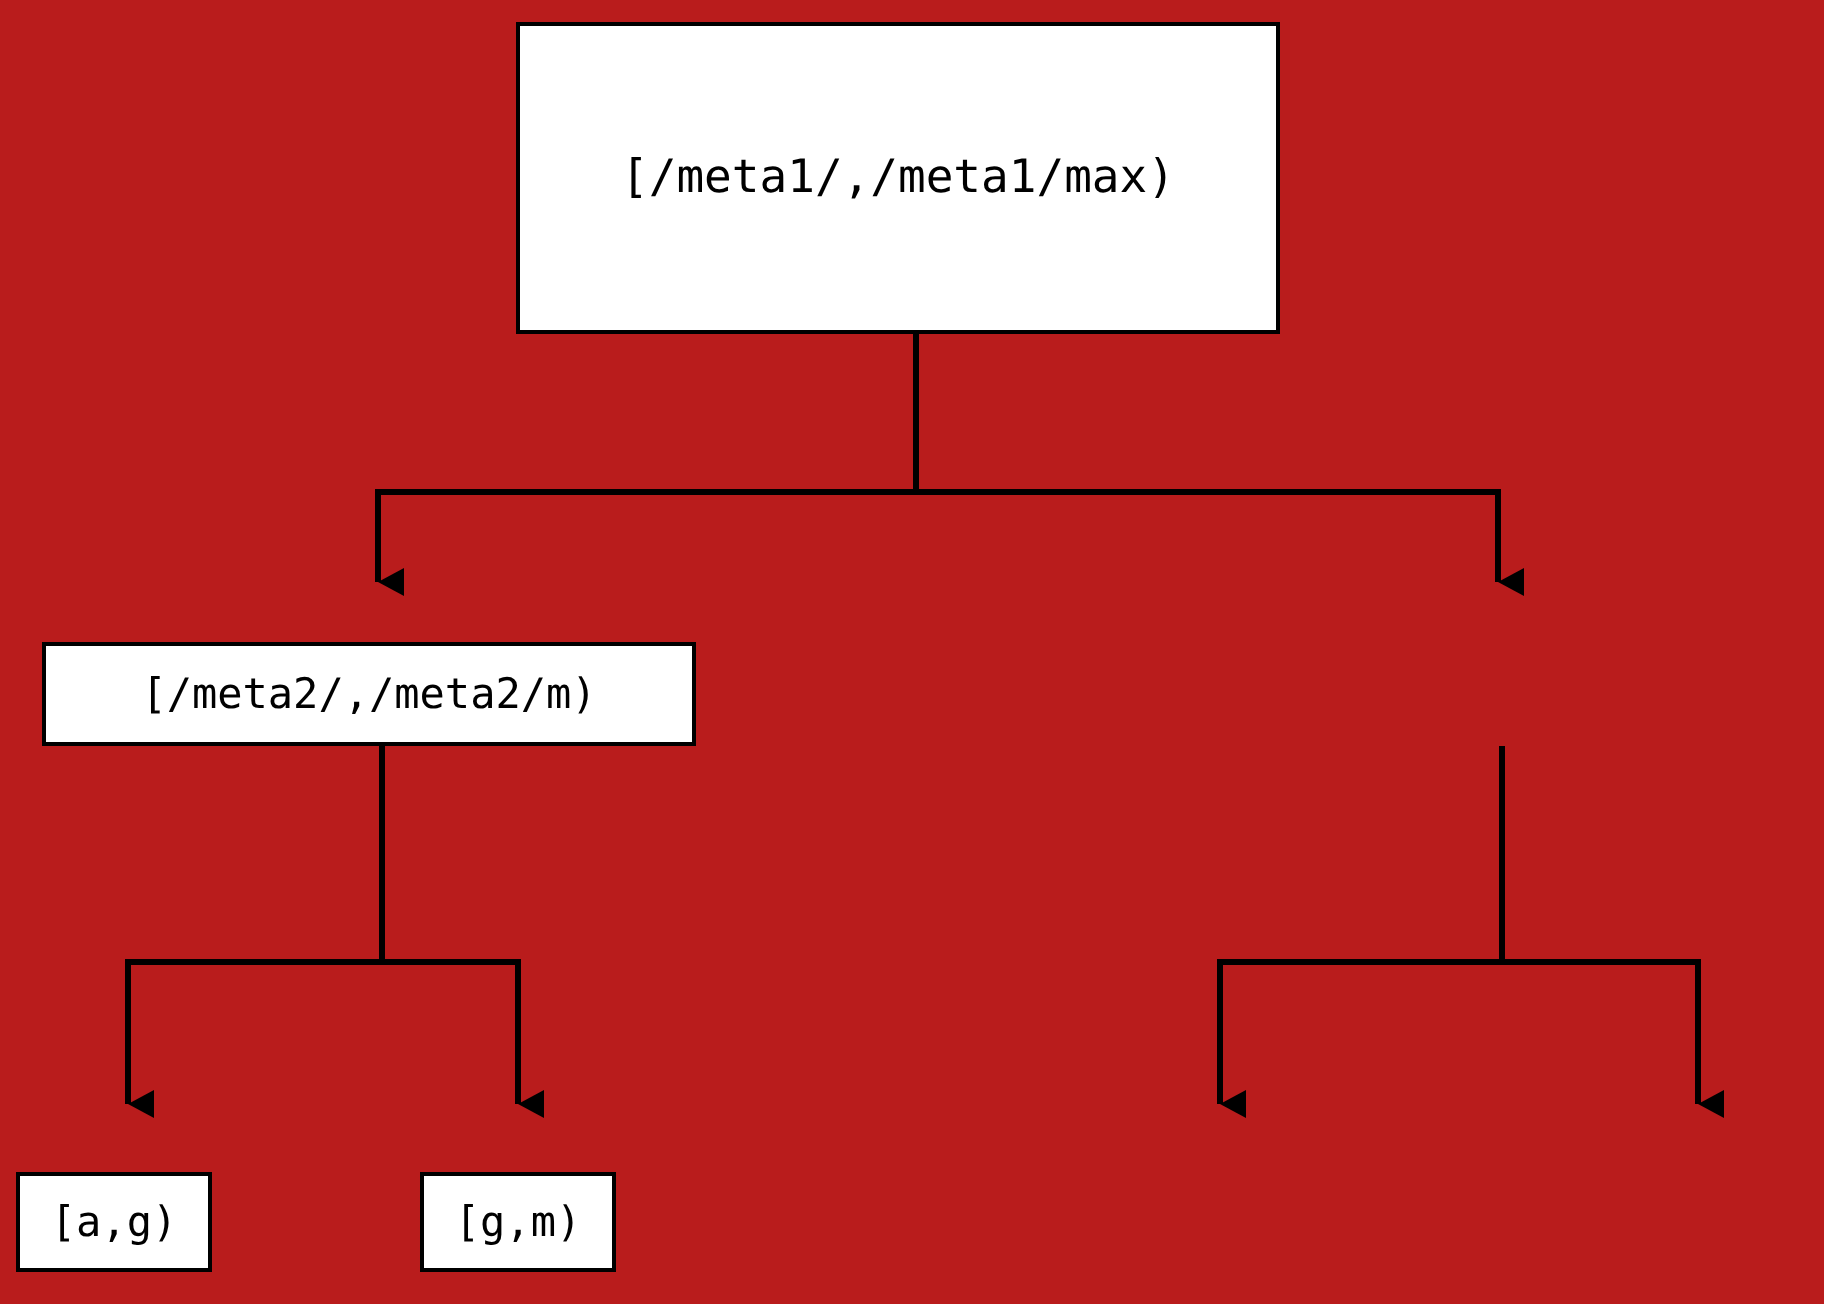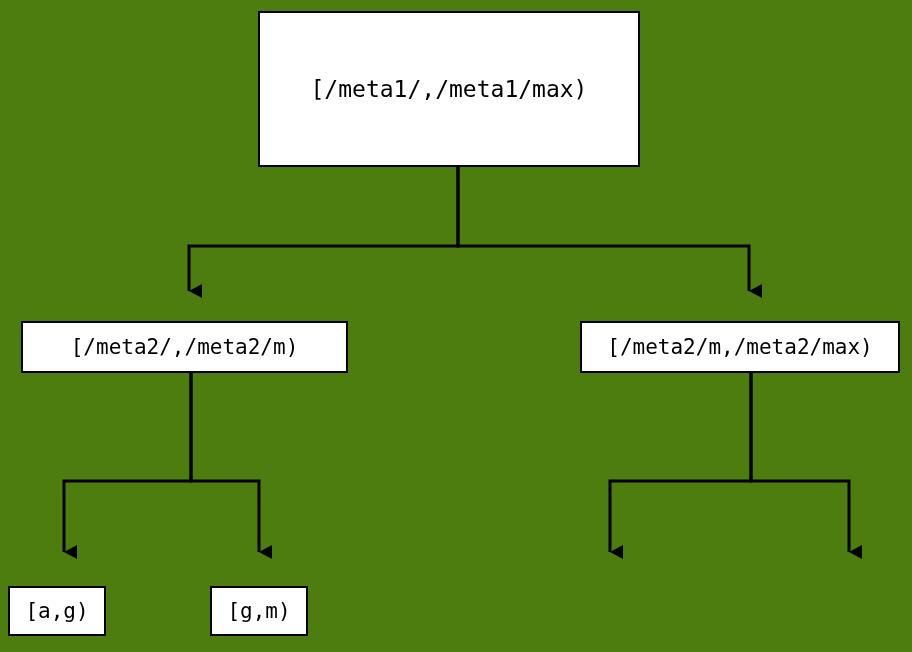--- a/index.html
+++ b/index.html
@@ -8,21 +8,21 @@
     padding: 0;
     background: #ffffff;
   }
   body {
     font-family: "DejaVu Sans Mono", "Liberation Mono", monospace;
   }
   #diagram-canvas {
     position: relative;
     width: 912px;
     height: 652px;
-    background: #4d7c0f;
+    background: #b91c1c;
     overflow: hidden;
   }
   #edge-layer {
     position: absolute;
     left: 0;
     top: 0;
     width: 912px;
     height: 652px;
     pointer-events: none;
   }
@@ -134,23 +134,20 @@
   </svg>
 
   <div class="node root" id="node-root">
     <span class="node-label">[/meta1/,/meta1/max)</span>
   </div>
 
   <div class="node branch" id="node-meta2-low">
     <span class="node-label">[/meta2/,/meta2/m)</span>
   </div>
 
-  <div class="node branch" id="node-meta2-high">
-    <span class="node-label">[/meta2/m,/meta2/max)</span>
-  </div>
 
   <div class="node leaf" id="node-leaf-ag">
     <span class="node-label">[a,g)</span>
   </div>
 
   <div class="node leaf" id="node-leaf-gm">
     <span class="node-label">[g,m)</span>
   </div>
 
 

